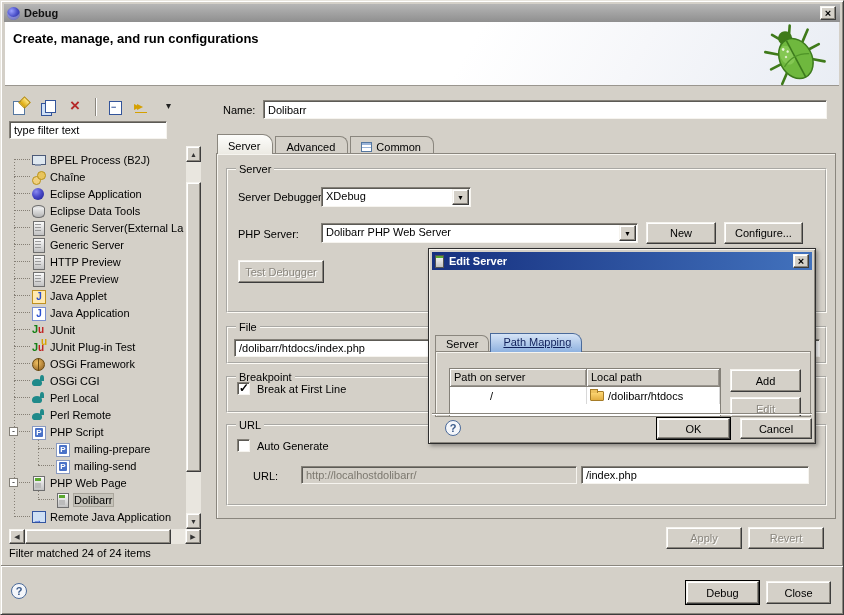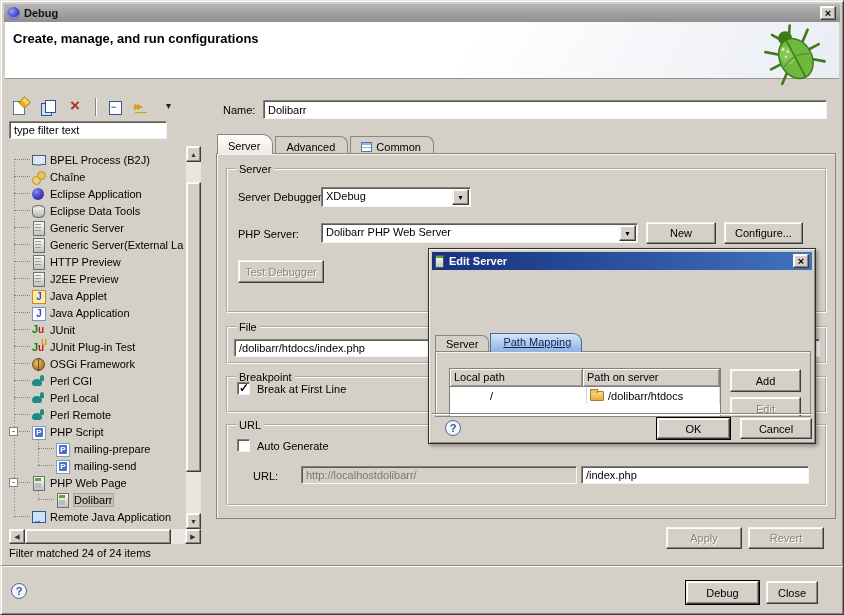--- a/index.html
+++ b/index.html
@@ -19,21 +19,21 @@
   legend { font-size:11px; margin-left:8px; padding:0 3px; }
 
   
   .window { position:absolute; inset:0; background:#d4d0c8; border:1px solid; border-color:#e8e5de #3c3c3c #3c3c3c #e8e5de; box-shadow:inset 1px 1px 0 #fff, inset -1px -1px 0 #8a867e; }
   .titlebar { position:absolute; left:3px; top:3px; right:3px; height:18px; background:linear-gradient(to bottom,#b6b6b6,#8f8f8f); display:flex; align-items:center; padding:0 3px; }
   .titlebar .ttl { font-weight:bold; color:#111; margin-left:4px; }
   .eclipse-logo { width:13px; height:13px; border-radius:50%; background:radial-gradient(circle at 35% 30%, #9aa0ff 0%, #4a50c8 45%, #1a1e7a 100%); box-shadow:inset 0 -3px 0 rgba(255,255,255,.35); flex:none; }
   .xbtn { position:absolute; right:4px; top:2px; width:16px; height:14px; font-weight:bold; font-size:11px; line-height:10px; }
 
   
-  .banner { position:absolute; left:4px; top:21px; right:4px; height:57px; background:linear-gradient(120deg,#ffffff 55%,#f6f7fa 75%,#e9edf4 100%); border-bottom:1px solid #9a968f; }
+  .banner { position:absolute; left:4px; top:21px; right:4px; height:64px; background:linear-gradient(120deg,#ffffff 55%,#f6f7fa 75%,#e9edf4 100%); border-bottom:1px solid #9a968f; }
   .banner h1 { font-size:13px; font-weight:bold; color:#000; position:absolute; left:8px; top:9px; }
   .bug { position:absolute; right:10px; top:1px; }
 
   
   .lp-toolbar { position:absolute; left:8px; top:94px; width:190px; height:24px; display:flex; align-items:center; gap:6px; }
   .tbtn { width:22px; height:20px; display:flex; align-items:center; justify-content:center; }
   .tsep { width:1px; height:18px; background:#8a867e; box-shadow:1px 0 0 #fff; margin:0 2px; }
   .tb { position:relative; width:18px; height:16px; display:block; }
   .tb-new-configuration::before { content:""; position:absolute; left:2px; top:2px; width:10px; height:12px; background:#fff; border:1px solid #5577a0; }
   .tb-new-configuration::after { content:""; position:absolute; right:0; top:-1px; width:7px; height:7px; background:linear-gradient(#ffe680,#d8a200); transform:rotate(45deg); border:1px solid #b88a00; }
@@ -216,25 +216,25 @@
         <div class="trow">
           <span class="tico i-eclipse-sphere"></span>
           <span class="tlabel">Eclipse Application</span>
         </div>
         <div class="trow">
           <span class="tico i-database"></span>
           <span class="tlabel">Eclipse Data Tools</span>
         </div>
         <div class="trow">
           <span class="tico i-server"></span>
+          <span class="tlabel">Generic Server(External La</span>
+        </div>
+        <div class="trow">
+          <span class="tico i-server"></span>
           <span class="tlabel">Generic Server</span>
-        </div>
-        <div class="trow">
-          <span class="tico i-server"></span>
-          <span class="tlabel">Generic Server(External La</span>
         </div>
         <div class="trow">
           <span class="tico i-server"></span>
           <span class="tlabel">HTTP Preview</span>
         </div>
         <div class="trow">
           <span class="tico i-server"></span>
           <span class="tlabel">J2EE Preview</span>
         </div>
         <div class="trow">
@@ -252,21 +252,21 @@
         <div class="trow">
           <span class="tico i-junit-plugin"></span>
           <span class="tlabel">JUnit Plug-in Test</span>
         </div>
         <div class="trow">
           <span class="tico i-osgi"></span>
           <span class="tlabel">OSGi Framework</span>
         </div>
         <div class="trow">
           <span class="tico i-perl"></span>
-          <span class="tlabel">Perl CGI</span>
+          <span class="tlabel">OSGi CGI</span>
         </div>
         <div class="trow">
           <span class="tico i-perl"></span>
           <span class="tlabel">Perl Local</span>
         </div>
         <div class="trow">
           <span class="tico i-perl"></span>
           <span class="tlabel">Perl Remote</span>
         </div>
         <div class="trow">
@@ -366,37 +366,37 @@
   <input class="field disabled abs" style="left: 300px; top: 465px; width: 276px; height: 18px;" value="http://localhostdolibarr/">
   <input class="field abs" style="left: 580px; top: 465px; width: 228px; height: 18px;" value="/index.php">
 
   <div class="btn abs disabled" style="left:665px; top:526px; width:76px; height:22px;">Apply</div>
   <div class="btn abs disabled" style="left:747px; top:526px; width:76px; height:22px;">Revert</div>
 
   <div class="sep-h bottom-sep"></div>
 
   <div class="help-circle abs" style="left:10px; top:582px;">?</div>
   <div class="btn default abs" style="left:685px; top:580px; width:73px; height:23px;">Debug</div>
-  <div class="btn abs" style="left:765px; top:580px; width:52px; height:23px;">Close</div>
+  <div class="btn abs" style="left:765px; top:580px; width:65px; height:23px;">Close</div>
 
   <div class="dialog">
     <div class="dlg-title">
       <span class="dlg-srv-ico"></span>
       <span class="dttl">Edit Server</span>
       <div class="btn dlg-x">×</div>
     </div>
     <div class="dtabs" id="dlg-tabs">
         <div class="dtab"><span>Server</span></div>
         <div class="dtab active"><span>Path Mapping</span></div>
       </div>
     <div class="dlg-frame">
       <div class="ptable">
         <div class="hrow" id="ptable-head">
+            <div class="hcell" style="width: 137px;">Path on server</div>
             <div class="hcell" style="width: 133px;">Local path</div>
-            <div class="hcell" style="width: 137px;">Path on server</div>
           </div>
         <div id="ptable-body">
             <div class="drow">
               <div class="dcell" style="width: 137px; padding-left: 40px;">/</div>
               <div class="dcell" style="width: 133px;">
                 <span class="folder-ico"></span>
                 <span>/dolibarr/htdocs</span>
               </div>
             </div>
           </div>

